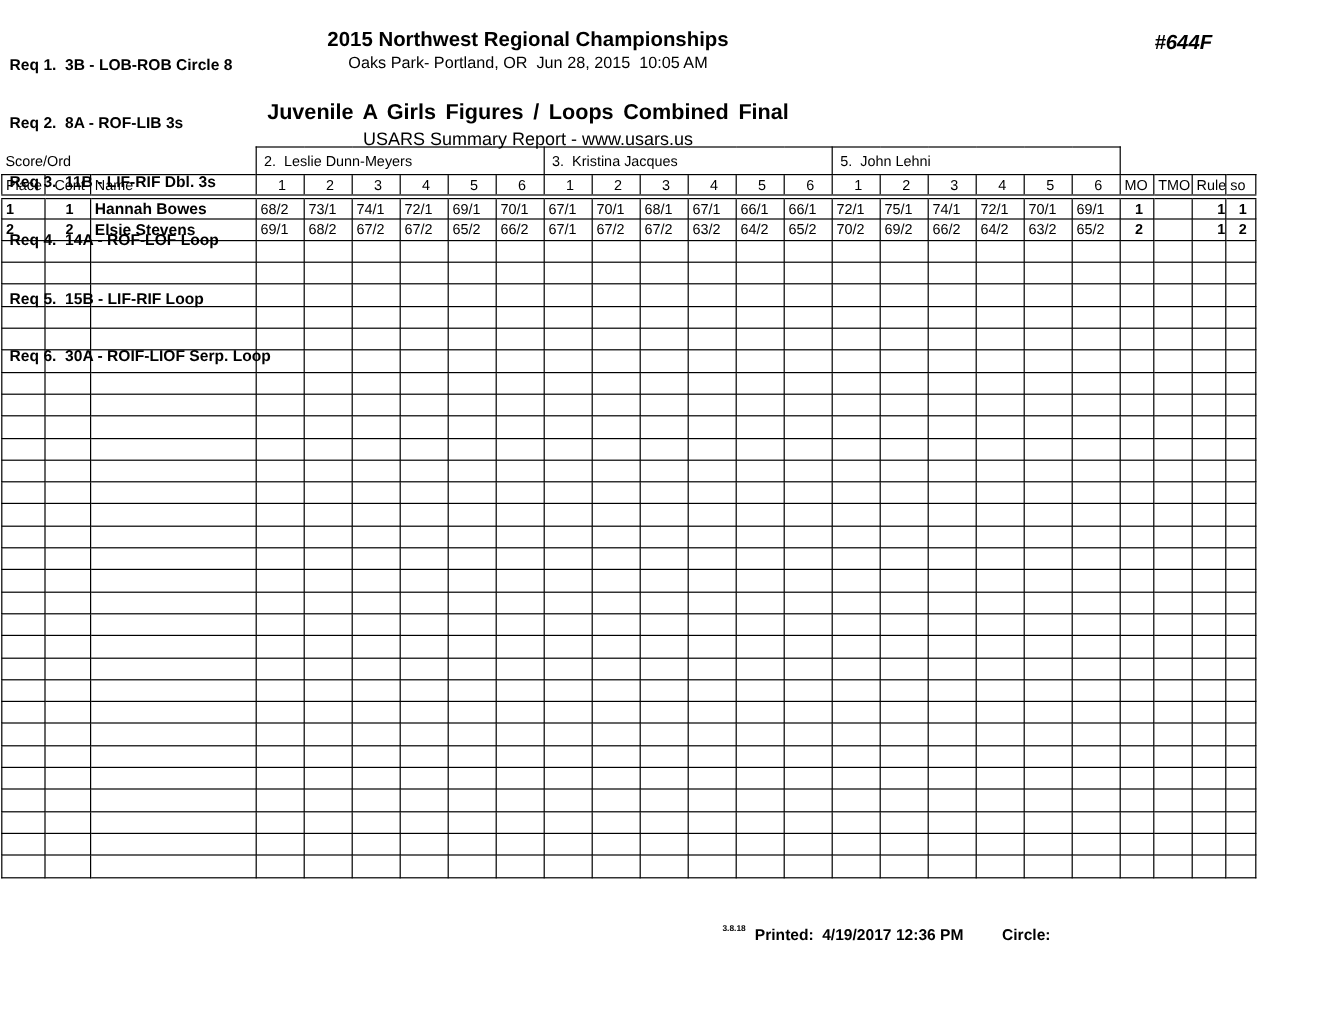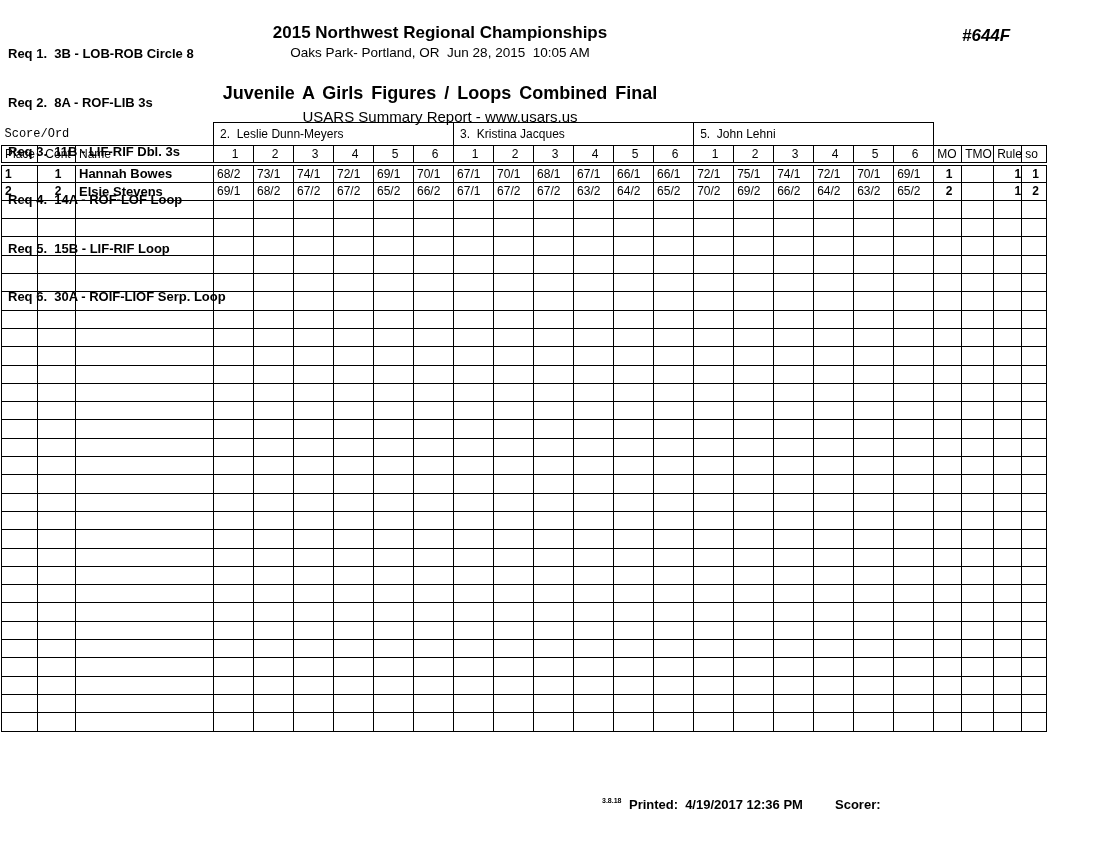--- a/index.html
+++ b/index.html
@@ -22,31 +22,31 @@
   .h4 { font-size:15px; margin-top:4px; }
   .rid { position:absolute; top:26px; left:962px; font-size:17px; font-weight:bold;font-style:italic; }
 
   
   table.grid { position:absolute; left:1px; top:122px; width:1045px;
                border-collapse:collapse; table-layout:fixed; font-size:12px; }
   table.grid td { border:1px solid #000; height:18.3px; padding:0 0 0 3px;
                   overflow:hidden; white-space:pre; vertical-align:middle; }
   tr.jrow td { height:23px; }
   tr.jrow td.judge { padding-left:6px; }
-  tr.jrow td.nob { border:none;font-family:Liberation Mono, monospace; }
+  tr.jrow td.nob { border:none; }
   tr.hrow td { border-bottom:4px double #000; }
   td.c  { text-align:center; padding:0; }
   td.r  { text-align:right;  padding:0 4px 0 0; }
   td.b  { font-weight:bold; }
   td.name { font-size:13px; padding-left:8px; }
   td.pad6 { padding-left:6px;margin-top:24px; }
   td.thick { border-left:4px solid #000; }
 
   
-  .foot { position:absolute; left:0; top:797px; width:1100px; height:16px; }
+  .foot { position:absolute; left:0; top:771px; width:1100px; height:16px; }
   .ver { position:absolute; left:602px; top:0;  font-size:7px;  font-weight:bold; }
   .pr  { position:absolute; left:629px; top:0;  font-size:13px; font-weight:bold; white-space:pre; }
   .pr .val { margin-left:7px; }
   .sc  { position:absolute; left:835px; top:0;  font-size:13px; font-weight:bold; }
 </style>
 </head>
 <body>
 
 <div class="page">
 
@@ -969,16 +969,16 @@
           <td></td>
           <td class="b r"></td>
           <td class="b c"></td>
         </tr>
       </tbody>
   </table>
 
   <div class="foot">
     <span class="ver">3.8.18</span>
     <span class="pr"><span>Printed:</span><span class="val">4/19/2017 12:36 PM</span></span>
-    <span class="sc">Scorer:</span>
+    <span class="sc">Circle:</span>
   </div>
 
 </div>
 
 </body></html>

